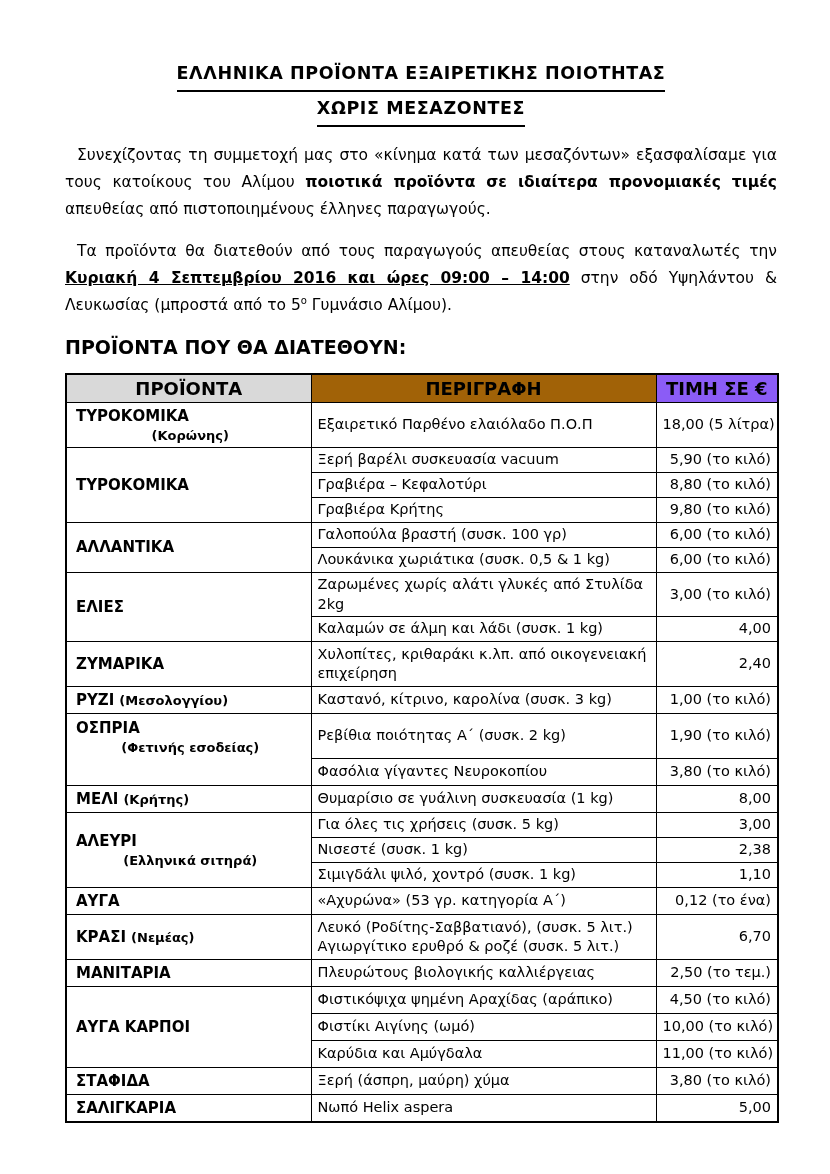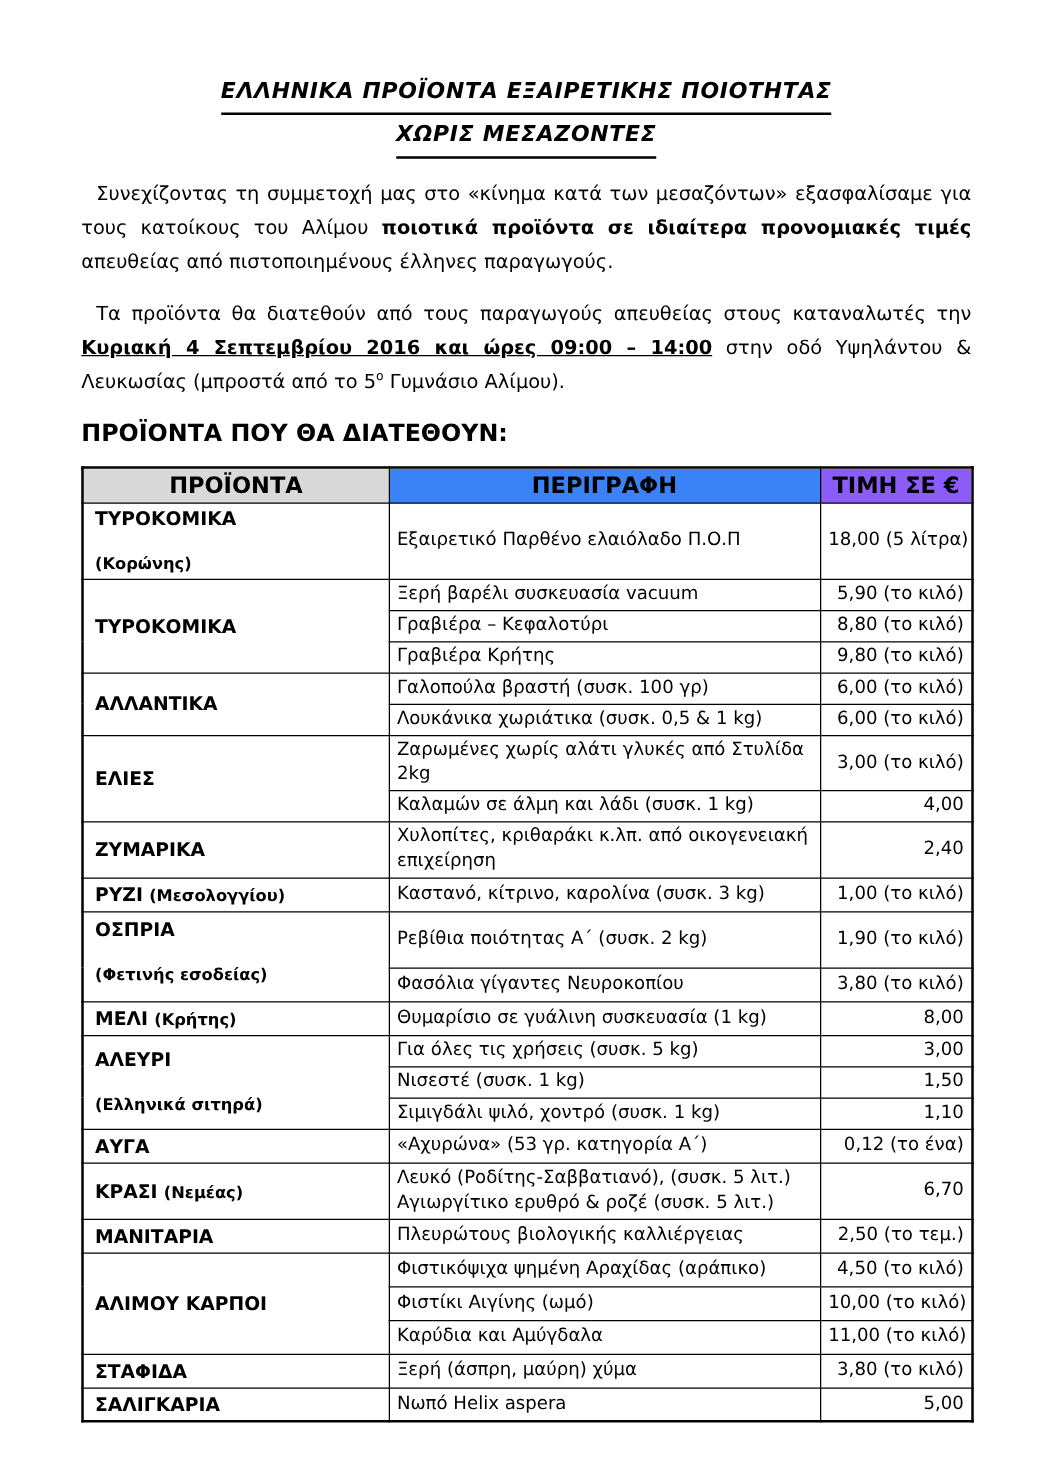--- a/index.html
+++ b/index.html
@@ -11,21 +11,21 @@
   }
   .page { padding:44px 53px 0 65px; width:712px; }
 
   .org-block { }
   .org-line { font-weight:bold; font-size:15px; line-height:26px; letter-spacing:0.2px; }
 
   .title-block { text-align:center; margin-top:13px; }
   .title-row { line-height:32px; }
   .title-line {
     display:inline-block; font-weight:bold; font-size:17.5px;
-    border-bottom:2px solid #000; padding-bottom:1px; letter-spacing:0.6px;font-style:italic;
+    border-bottom:2px solid #000; padding-bottom:1px; letter-spacing:0.6px;
   }
 
   .para {
     margin:15px 0 0 0; font-size:15.5px; line-height:27px;
     text-align:justify; text-indent:12px;
   }
   .b { font-weight:bold; }
   .bu { font-weight:bold; text-decoration:underline; }
   sup.deg { font-size:10px; vertical-align:super; line-height:0; }
 
@@ -35,21 +35,21 @@
     margin-top:15px; border-collapse:collapse; table-layout:fixed;
     width:712px; border:2px solid #000;
   }
   .products th, .products td { border:1px solid #000; overflow:hidden; }
   .products th {
     font-weight:bold; font-size:18px; text-align:center; padding:3px 2px;
   }
   .products td { font-size:14.5px; padding:2px 6px; vertical-align:middle; line-height:1.35; }
   td.cat { font-weight:bold; font-size:15px; padding-left:9px; }
   td.cat .cat-sub { font-size:13px; }
-  td.cat .sub-block { display:block; margin-top:18px; }
+  td.cat .sub-block { display:block; margin-top:1px;text-align:center; }
   td.cat .sub-inline { margin-left:5px; }
   td.cat.vtop { vertical-align:top; padding-top:4px; }
   td.desc { text-align:left; }
   td.price { text-align:right; padding-right:6px; white-space:nowrap; }
   tr.r { height:25px; }
   tr.tall { height:45px; }
   tr.rm { height:27px; }
 </style>
 </head>
 <body>
@@ -70,21 +70,21 @@
 
   <table class="products">
     <colgroup>
         <col style="width:245px">
         <col style="width:345px">
         <col style="width:122px">
       </colgroup>
     <thead>
       <tr class="rm">
         <th style="background: rgb(217, 217, 217);">ΠΡΟΪΟΝΤΑ</th>
-        <th style="background: #3b82f6;">ΠΕΡΙΓΡΑΦΗ</th>
+        <th style="background: #a16207;">ΠΕΡΙΓΡΑΦΗ</th>
         <th style="background: #8b5cf6;">ΤΙΜΗ ΣΕ €</th>
       </tr>
     </thead>
     <tbody>
 
       <tr class="tall">
         <td class="cat"><span>ΤΥΡΟΚΟΜΙΚΑ</span><span class="cat-sub sub-block">(Κορώνης)</span></td>
         <td class="desc">Εξαιρετικό Παρθένο ελαιόλαδο Π.Ο.Π</td>
         <td class="price">18,00 (5 λίτρα)</td>
       </tr>
@@ -151,21 +151,21 @@
         <td class="price">8,00</td>
       </tr>
 
       <tr class="r">
         <td class="cat" rowspan="3"><span>ΑΛΕΥΡΙ</span><span class="cat-sub sub-block">(Ελληνικά σιτηρά)</span></td>
         <td class="desc">Για όλες τις χρήσεις (συσκ. 5 kg)</td>
         <td class="price">3,00</td>
       </tr>
       <tr class="r">
         <td class="desc">Νισεστέ (συσκ. 1 kg)</td>
-        <td class="price">1,50</td>
+        <td class="price">2,38</td>
       </tr>
       <tr class="r">
         <td class="desc">Σιμιγδάλι ψιλό, χοντρό (συσκ. 1 kg)</td>
         <td class="price">1,10</td>
       </tr>
 
       <tr class="rm">
         <td class="cat"><span>ΑΥΓΑ</span></td>
         <td class="desc">«Αχυρώνα» (53 γρ. κατηγορία Α΄)</td>
         <td class="price">0,12 (το ένα)</td>
@@ -180,21 +180,21 @@
         <td class="price">6,70</td>
       </tr>
 
       <tr class="rm">
         <td class="cat"><span>ΜΑΝΙΤΑΡΙΑ</span></td>
         <td class="desc">Πλευρώτους βιολογικής καλλιέργειας</td>
         <td class="price">2,50 (το τεμ.)</td>
       </tr>
 
       <tr class="rm">
-        <td class="cat" rowspan="3"><span>ΑΛΙΜΟΥ ΚΑΡΠΟΙ</span></td>
+        <td class="cat" rowspan="3"><span>ΑΥΓΑ ΚΑΡΠΟΙ</span></td>
         <td class="desc">Φιστικόψιχα ψημένη Αραχίδας (αράπικο)</td>
         <td class="price">4,50 (το κιλό)</td>
       </tr>
       <tr class="rm">
         <td class="desc">Φιστίκι Αιγίνης (ωμό)</td>
         <td class="price">10,00 (το κιλό)</td>
       </tr>
       <tr class="rm">
         <td class="desc">Καρύδια και Αμύγδαλα</td>
         <td class="price">11,00 (το κιλό)</td>

